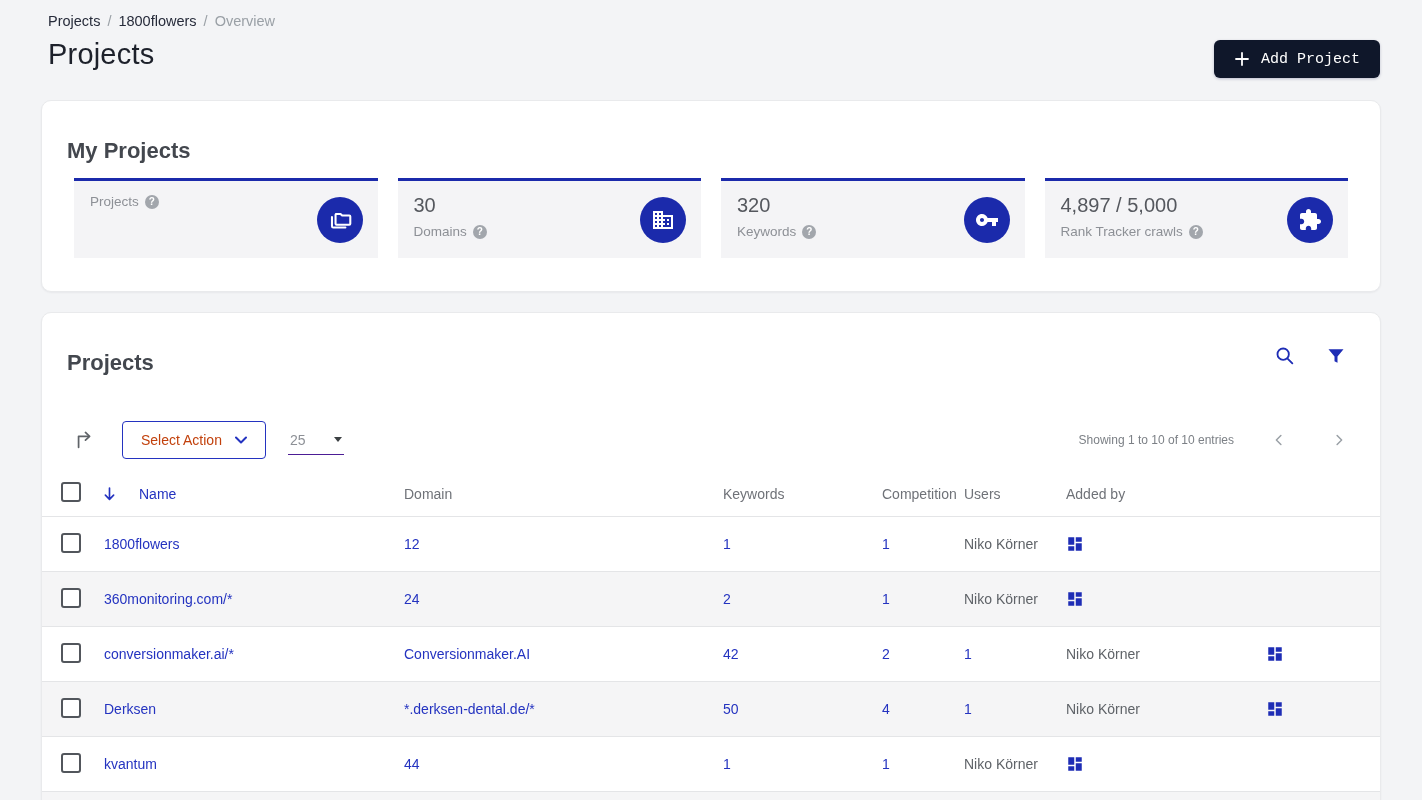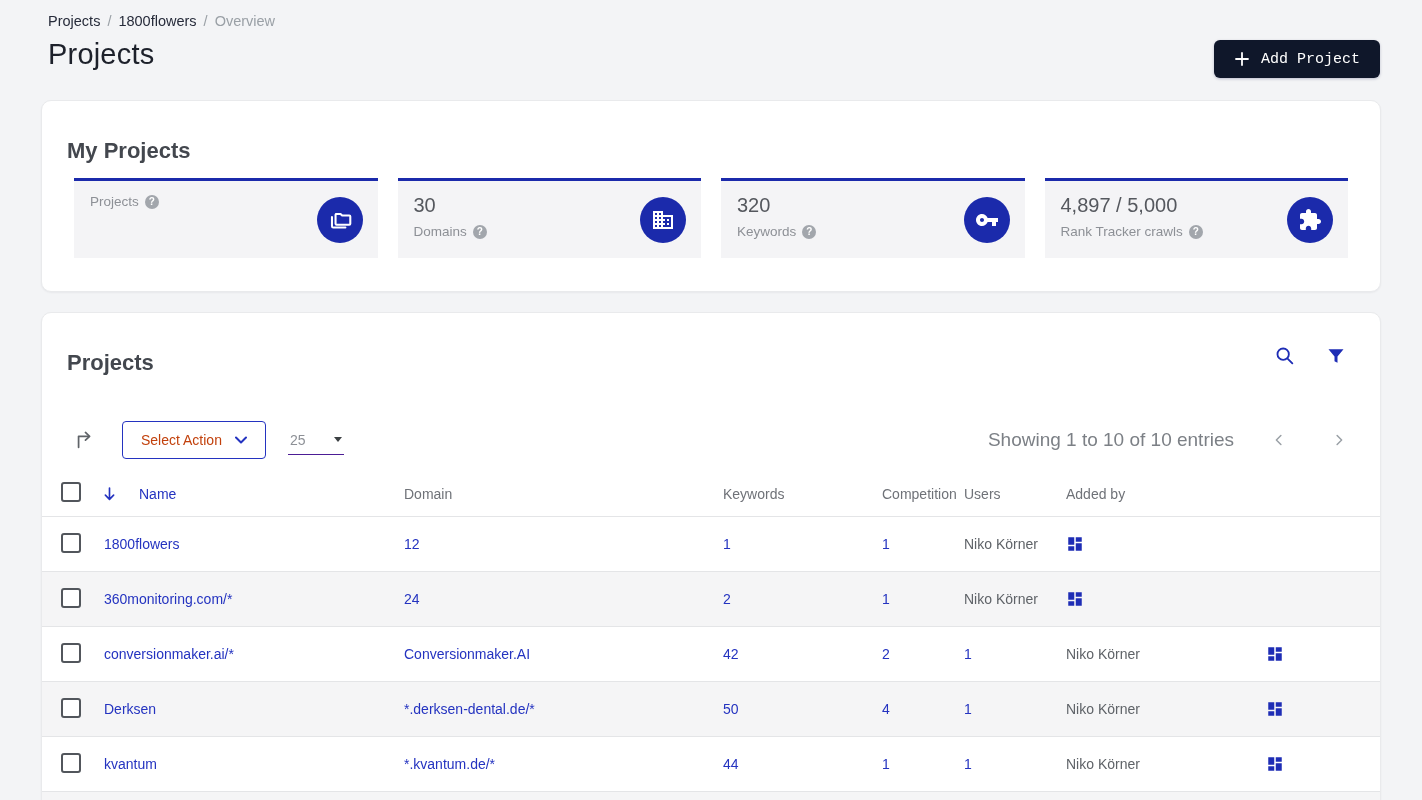--- a/index.html
+++ b/index.html
@@ -76,21 +76,21 @@
   .page-size {
     margin-left:22px; width:56px; border-bottom:1px solid #4c1d95;
     color:#8d9096; font-size:14px; display:flex; align-items:center;
     justify-content:space-between; padding:6px 2px; cursor:pointer;
   }
   .caret-down {
     width:0; height:0; border-left:4px solid transparent; border-right:4px solid transparent;
     border-top:5px solid #3c4043;
   }
   .right-group { margin-left:auto; display:flex; align-items:center; }
-  .showing-text { font-size:19px; color:#7c8086; }
+  .showing-text { font-size:12px; color:#7c8086; }
   .page-btn { background:none; border:none; cursor:pointer; padding:0; display:flex; }
   .prev-btn { margin-left:36px; }
   .next-btn { margin-left:42px; }
   
   .table { position:absolute; top:158px; left:0; right:0; }
   .trow, .thead {
     display:grid;
     grid-template-columns:62px 300px 319px 159px 82px 102px 200px 1fr;
     align-items:center;
   }
@@ -322,21 +322,20 @@
           <svg width="18" height="18" viewBox="0 0 24 24">
               <path fill="#1e2db5" d="M3 13h8V3H3v10zm0 8h8v-6H3v6zm10 0h8V11h-8v10zm0-18v6h8V3h-8z"></path>
             </svg>
         </button>
       </div>
     </div>
 
     <div class="trow">
       <div class="cell-cb"><span class="checkbox"></span></div>
       <a class="cell-link">kvantum</a>
-      <a class="cell-link">*.kvantum.de/*</a>
       <a class="cell-link">44</a>
       <a class="cell-link">1</a>
       <a class="cell-link">1</a>
       <div class="cell-gray">Niko Körner</div>
       <div class="cell-action">
         <button class="dash-btn">
           <svg width="18" height="18" viewBox="0 0 24 24">
               <path fill="#1e2db5" d="M3 13h8V3H3v10zm0 8h8v-6H3v6zm10 0h8V11h-8v10zm0-18v6h8V3h-8z"></path>
             </svg>
         </button>

